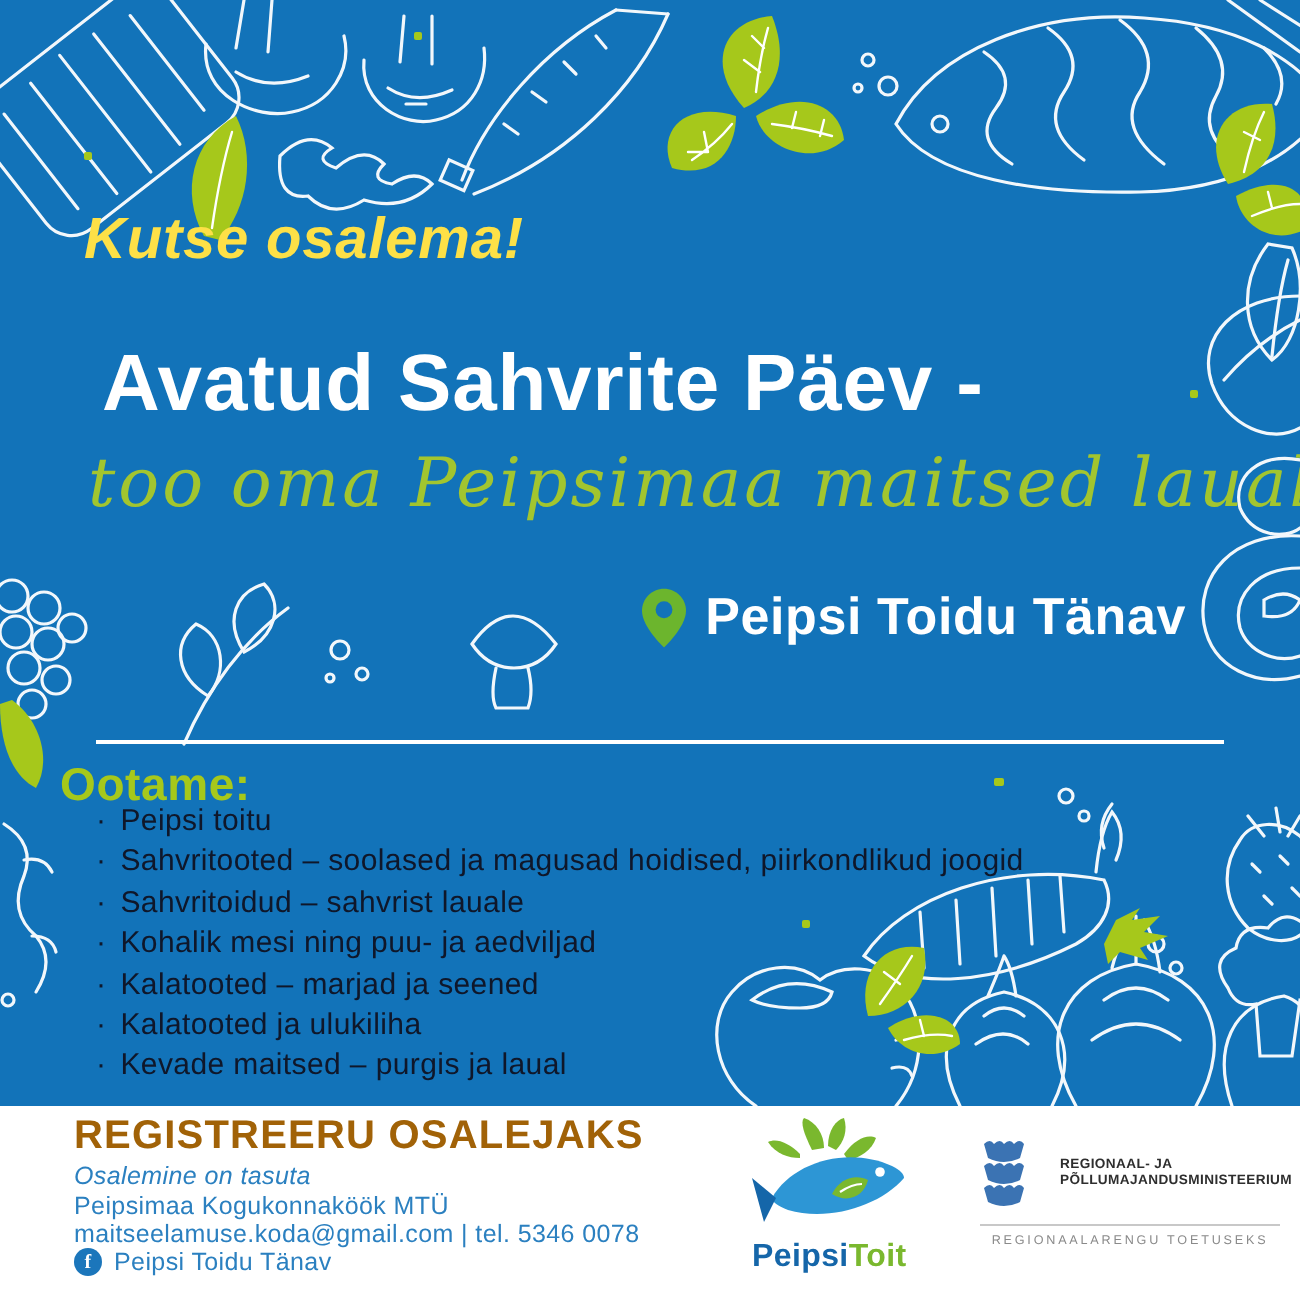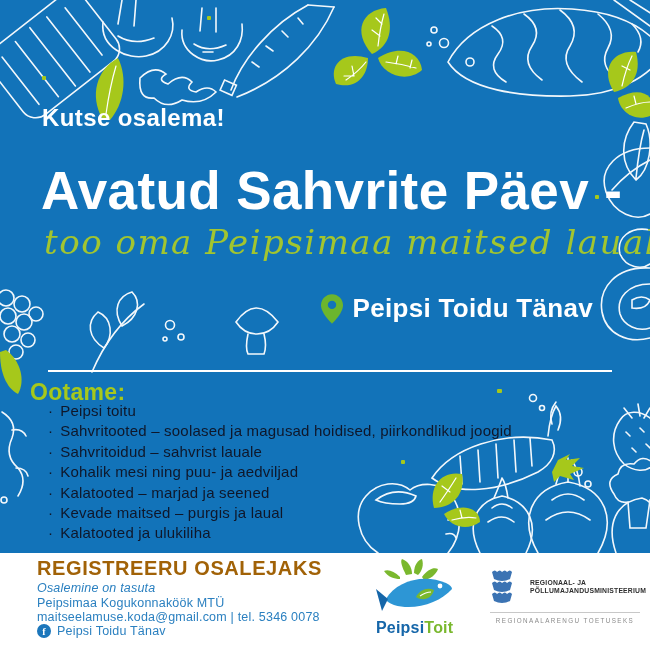--- a/index.html
+++ b/index.html
@@ -5,25 +5,25 @@
   html,body{margin:0;padding:0;}
   .poster{
     position:relative; width:650px; height:649px; overflow:hidden;
     background:#1273B9;
     font-family:"Liberation Sans", sans-serif;
   }
   .doodles{position:absolute; left:0; top:0; pointer-events:none;}
   
   .invite{
     position:absolute; left:42px; top:104px;
-    font-size:24px; font-weight:700; color:#ffffff; letter-spacing:.4px;
+    font-size:29px; font-style:italic; font-weight:700; color:#fde047; letter-spacing:.4px;
   }
   .title{
-    position:absolute; left:41px; top:160px; margin:0;
-    font-size:53px; font-weight:700; color:#fff; letter-spacing:.4px; white-space:nowrap;
+    position:absolute; left:41px; top:160px; margin:10px;
+    font-size:40px; font-weight:700; color:#fff; letter-spacing:.4px; white-space:nowrap;
   }
   .tagline{
     position:absolute; left:44px; top:222px;
     font-family:"DejaVu Serif", serif; font-style:italic;
     font-size:34px; color:#A2C52F; letter-spacing:1.5px; white-space:nowrap;
   }
   .location{
     position:absolute; right:57px; top:292px; text-align:right;
     color:#fff; font-weight:700; font-size:26px; line-height:33px; letter-spacing:.3px;
   }
@@ -274,22 +274,22 @@
   </div>
 
   <hr class="divider">
   <div class="expect-heading">Ootame:</div>
   <ul class="expect-list">
       <li><span class="bullet">·</span><span>Peipsi toitu</span></li>
       <li><span class="bullet">·</span><span>Sahvritooted – soolased ja magusad hoidised, piirkondlikud joogid</span></li>
       <li><span class="bullet">·</span><span>Sahvritoidud – sahvrist lauale</span></li>
       <li><span class="bullet">·</span><span>Kohalik mesi ning puu- ja aedviljad</span></li>
       <li><span class="bullet">·</span><span>Kalatooted – marjad ja seened</span></li>
+      <li><span class="bullet">·</span><span>Kalatooted ja ulukiliha</span></li>
       <li><span class="bullet">·</span><span>Kevade maitsed – purgis ja laual</span></li>
-      <li><span class="bullet">·</span><span>Kalatooted ja ulukiliha</span></li>
     </ul>
 
   <div class="footer">
     <div class="register">REGISTREERU OSALEJAKS</div>
     <div class="f-line free">Osalemine on tasuta</div>
     <div class="f-line org">Peipsimaa Kogukonnaköök MTÜ</div>
     <div class="f-line contact">maitseelamuse.koda@gmail.com | tel. 5346 0078</div>
     <div class="f-line fb-row">
       <span class="fb-icon">f</span>
       <span>Peipsi Toidu Tänav</span>

